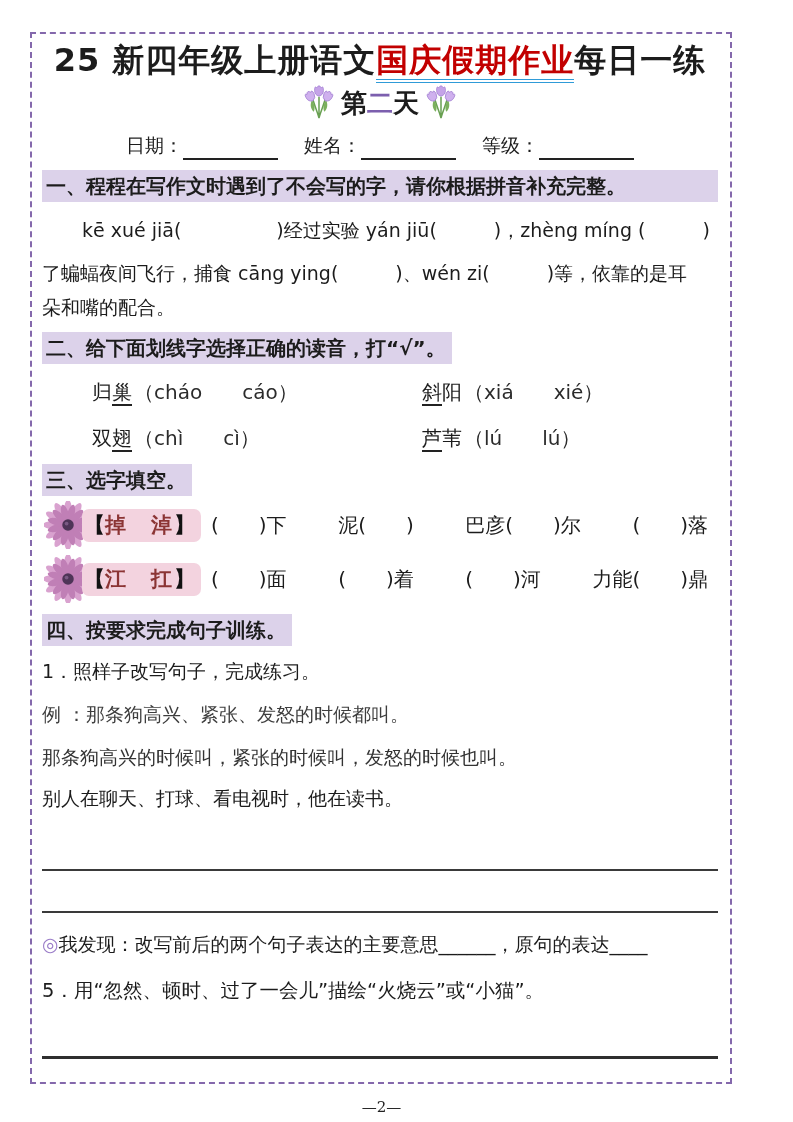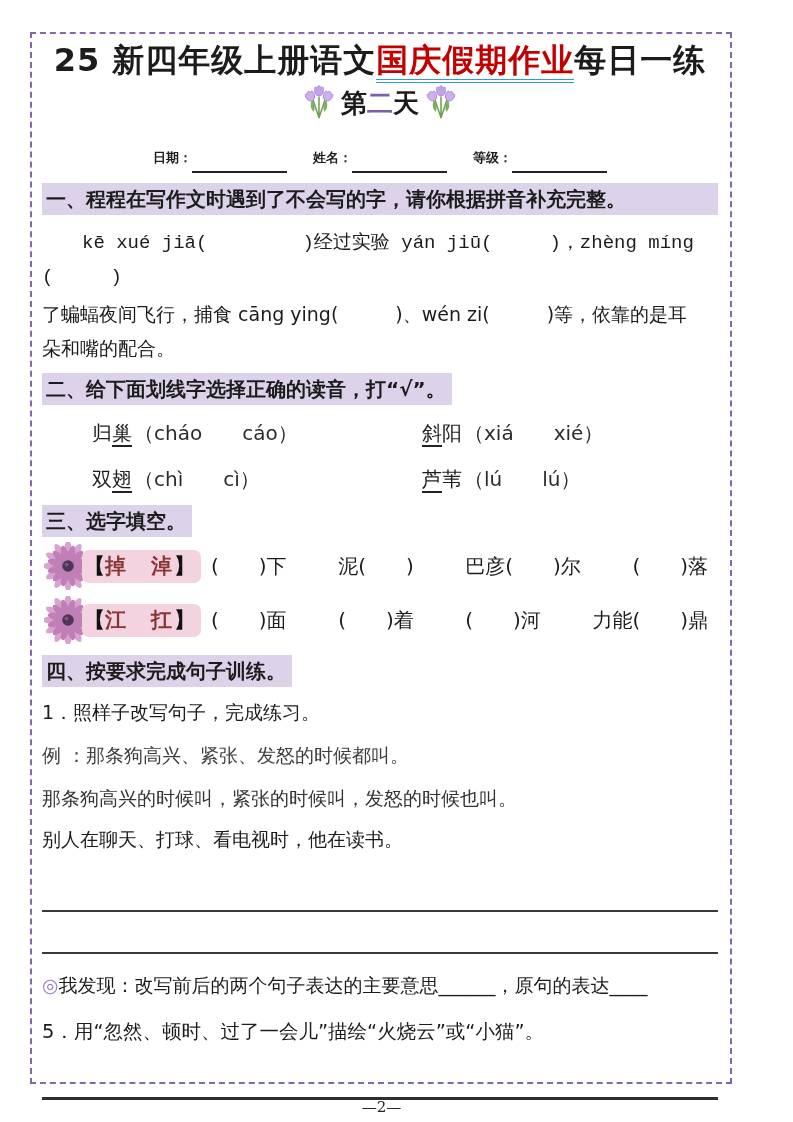--- a/index.html
+++ b/index.html
@@ -38,26 +38,26 @@
     font-size:26px;
     font-weight:bold;
     line-height:38px;
     display:flex;
     align-items:flex-start;
     justify-content:center;
     gap:6px;
   }
   .day-num{color:#7c5fae;}
   .info-line{
-    margin-top:21px;
+    margin-top:8px;
     display:flex;
     justify-content:center;
     gap:26px;
-    font-size:13px;
-    font-weight:bold;
+    font-size:19px;
+    font-weight:normal;
     line-height:30px;
   }
   .info-field{display:flex;align-items:flex-end;}
   .blank{
     display:inline-block;
     width:95px;
     border-bottom:2px solid #222;
     height:24px;
   }
   .sec-head{
@@ -68,22 +68,22 @@
     padding:1px 6px 1px 4px;
     margin-top:10px;
   }
   .sec-head.fit{display:inline-block;}
   .body-line{
     font-size:19px;
     line-height:34px;
     margin:0;
   }
   .indent{ text-indent:40px; }
-  #s1-line1{margin-top:11px;font-family:Liberation Mono, monospace;}
-  #s1-line2{margin-top:3px;}
+  #s1-line1{margin-top:11px;}
+  #s1-line2{margin-top:9px;}
   #s1-line3{margin-top:2px; line-height:30px;}
   .read-grid{
     margin:12px 0 0 50px;
     display:grid;
     grid-template-columns:330px 1fr;
     row-gap:14px;
     font-size:20px;
     line-height:32px;
   }
   .read-item .u{border-bottom:2px solid #222;}

